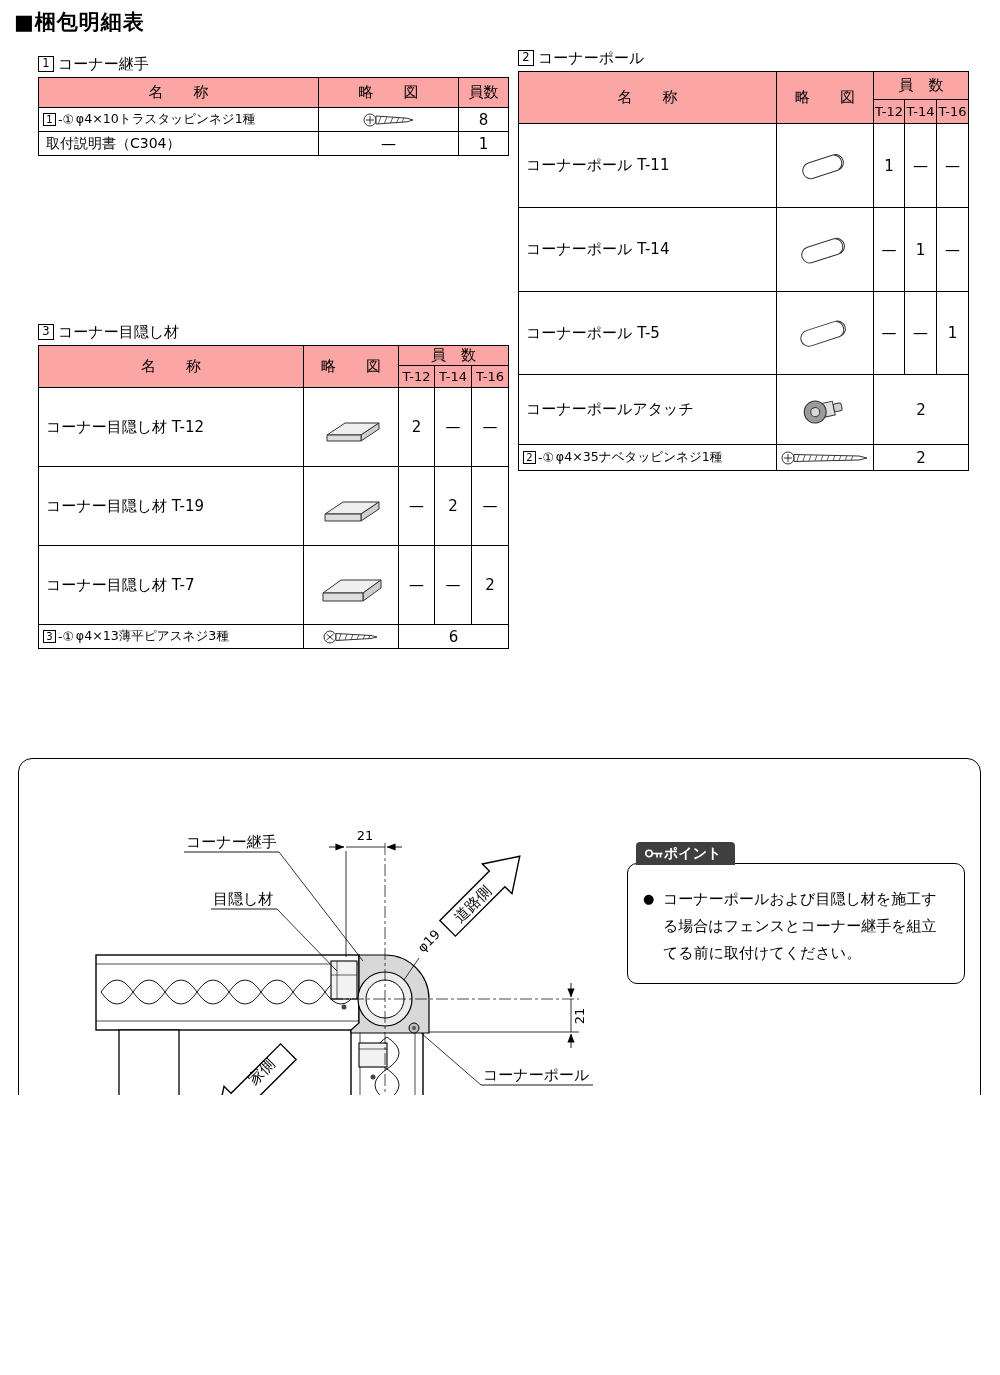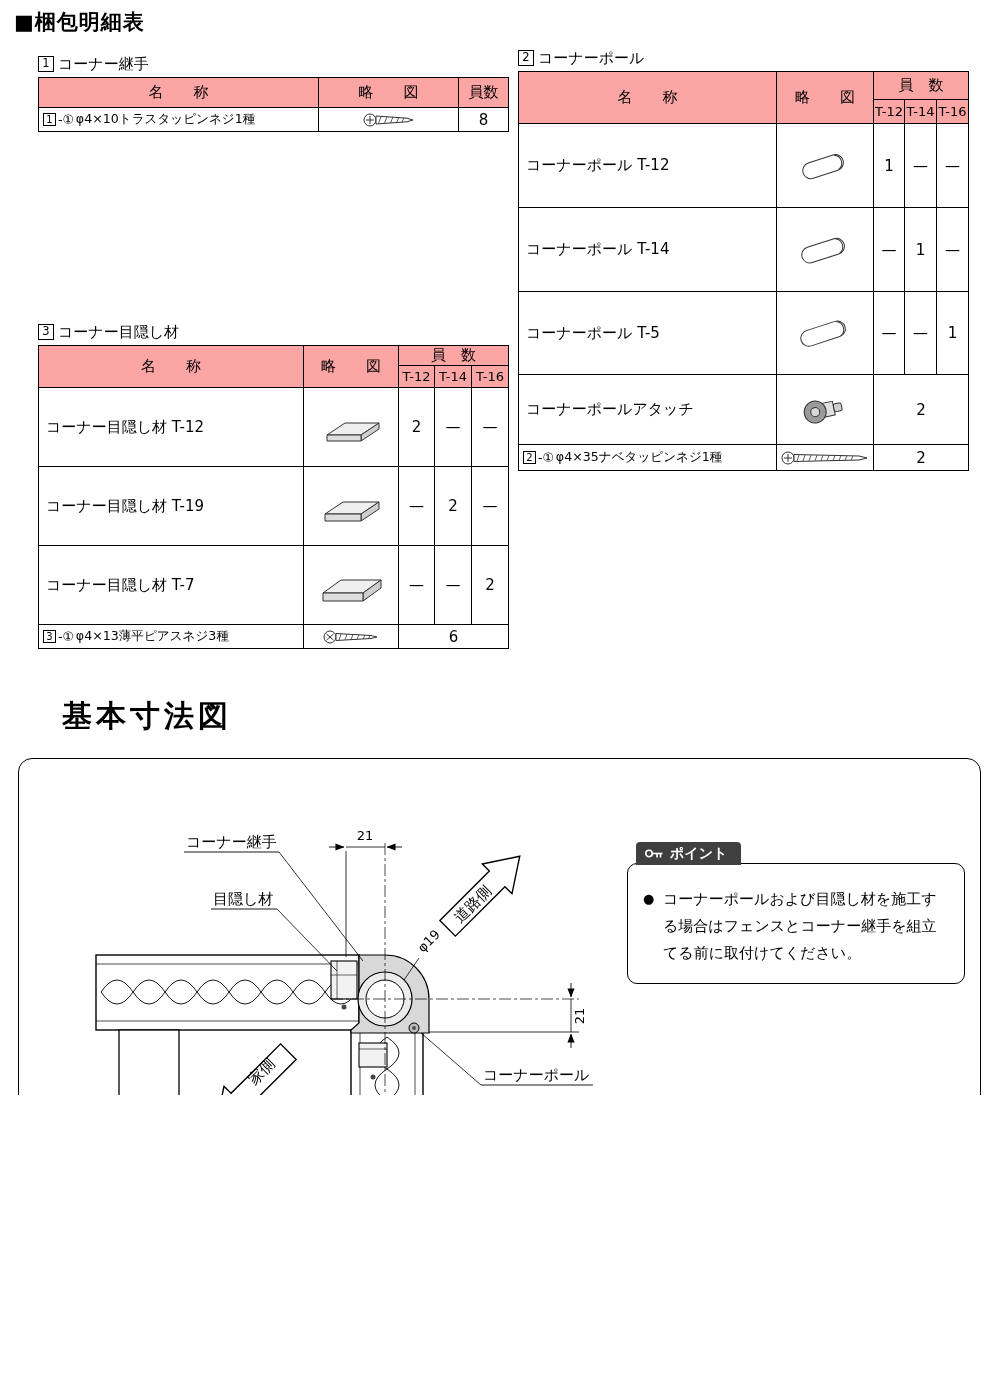--- a/index.html
+++ b/index.html
@@ -14,21 +14,21 @@
   .boxnum.sm{min-width:13px;height:13px;font-size:10px;border-width:1px}
   table.ptable{border-collapse:collapse;table-layout:fixed;width:100%;background:#fff}
   .ptable th,.ptable td{border:1px solid #000;font-weight:400;font-size:15px;text-align:center;vertical-align:middle;padding:0;overflow:hidden}
   .ptable th{background:#fca5a5}
   .ptable th.size{font-size:13px}
   .ptable td.name{text-align:left;padding:2px 7px}
   .ptable td.small-name{font-size:12.6px;padding:2px 4px}
   .screw-cellname{display:flex;align-items:center;gap:2px;white-space:nowrap}
   .dimbox{position:absolute;border:1.6px solid #000;border-radius:14px;background:#fff}
   .pointbox{position:absolute;border:1.6px solid #000;border-radius:10px;background:#fff;padding:22px 15px 16px 15px}
-  .pointtab{position:absolute;top:-22px;left:8px;height:23px;display:flex;align-items:center;gap:6px;background:#3f3f3f;color:#fff;font-size:14px;font-weight:700;padding:2px 14px 2px 8px;border-radius:4px 4px 0 0}
+  .pointtab{position:absolute;top:-22px;left:8px;height:23px;display:flex;align-items:center;background:#3f3f3f;color:#fff;font-size:14px;font-weight:700;padding:2px 14px 2px 8px;border-radius:4px 4px 0 0}
   .point-line{display:flex;gap:6px;font-size:15px;line-height:1.8}
   .point-bullet{flex:0 0 14px;padding-top:1px;font-size:13px}
   .doc-code{font-size:10px;letter-spacing:0.5px}
   svg text{font-family:"DejaVu Sans","Liberation Sans",sans-serif;fill:#000}
   .icon-cell{display:flex;align-items:center;justify-content:center;height:100%}
 </style>
 </head>
 <body>
 
 <div class="page">
@@ -71,20 +71,25 @@
                     <line x1="18" y1="4.6" x2="15.5" y2="11.4"></line>
                     <line x1="24" y1="4.8" x2="21.5" y2="11.2"></line>
                     <line x1="30" y1="5" x2="27.5" y2="11"></line>
                     <line x1="36" y1="5.4" x2="33.5" y2="10.6"></line>
                     <line x1="41" y1="5.8" x2="39" y2="10.2"></line>
                   </g>
             </svg>
           </span>
         </td>
         <td>8</td>
+      </tr>
+      <tr style="height:24px">
+        <td class="name" style="font-size:14px">取付説明書（C304）</td>
+        <td>—</td>
+        <td>1</td>
       </tr>
     </tbody>
       </table>
   </div>
 
   <div class="abs" style="left:38px;top:322px;width:470px">
     <div class="tbl-caption">
       <span class="boxnum">3</span>
       <span>コーナー目隠し材</span>
     </div>
@@ -208,21 +213,21 @@
         <th rowspan="2">名　　称</th>
         <th rowspan="2">略　　図</th>
         <th colspan="3">員　数</th>
       </tr>
       <tr style="height:24px">
         <th class="size">T-12</th>
         <th class="size">T-14</th>
         <th class="size">T-16</th>
       </tr>
       <tr style="height:84px">
-        <td class="name">コーナーポール T-12</td>
+        <td class="name">コーナーポール T-11</td>
         <td>
           <span class="icon-cell">
             <svg width="64" height="42" viewBox="0 0 64 42">
                   <g transform="rotate(-18 32 21)">
                     <rect x="9" y="13" width="42" height="16" rx="8" fill="#fff" stroke="#333"></rect>
                     <path d="M44,13.5 a8,8 0 0 1 0,15" fill="none" stroke="#333"></path>
                   </g>
                 </svg>
           </span>
         </td>
@@ -307,21 +312,20 @@
                   </g>
             </svg>
           </span>
         </td>
         <td colspan="3">2</td>
       </tr>
     </tbody>
       </table>
   </div>
 
-  <h2 class="abs section-title" style="left:62px;top:696px">基本寸法図</h2>
 
   <div class="dimbox" style="left:18px;top:758px;width:963px;height:585px">
 
     <svg class="abs" style="left:12px;top:26px" width="600" height="545" viewBox="0 0 600 545">
       <defs>
         <marker id="ah" markerWidth="10" markerHeight="8" refX="9.5" refY="4" orient="auto">
             <path d="M0,0 L10,4 L0,8 Z" fill="#000"></path>
           </marker>
       </defs>
 

